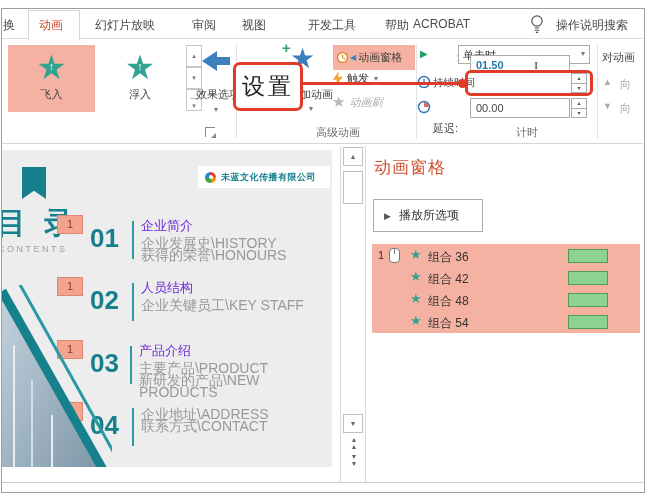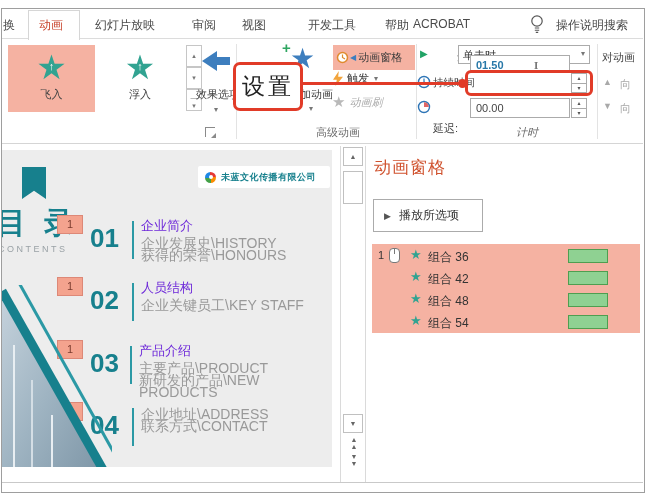--- a/index.html
+++ b/index.html
@@ -192,21 +192,21 @@
       </svg>
   </span>
   <span class="abs" style="left:433px;top:101px;font-size:11px;color:#444;margin-top:20px;">延迟:</span>
   <div class="combo" style="left:470px;top:98px;width:100px;height:20px;">
     <span style="position:absolute;left:5px;top:3px;color:#444;">00.00</span>
   </div>
   <div class="spin" style="left:571px;top:98px;">
     <div>▴</div>
     <div>▾</div>
   </div>
-  <div class="grouplabel" style="left:505px;width:44px;font-style:italic;">计时</div>
+  <div class="grouplabel" style="left:505px;width:44px;">计时</div>
   <div class="vsep" style="left:597px;"></div>
 
   <span class="abs" style="left:602px;top:50px;font-size:11px;color:#444;white-space:nowrap;">对动画</span>
   <span class="abs" style="left:603px;top:77px;font-size:9px;color:#a9a9a9;">▲</span>
   <span class="abs" style="left:620px;top:77px;font-size:11px;color:#a9a9a9;white-space:nowrap;">向</span>
   <span class="abs" style="left:603px;top:101px;font-size:9px;color:#a9a9a9;">▼</span>
   <span class="abs" style="left:620px;top:101px;font-size:11px;color:#a9a9a9;white-space:nowrap;">向</span>
 
   <div class="redline ann"></div>
   <div class="reddot ann"></div>

